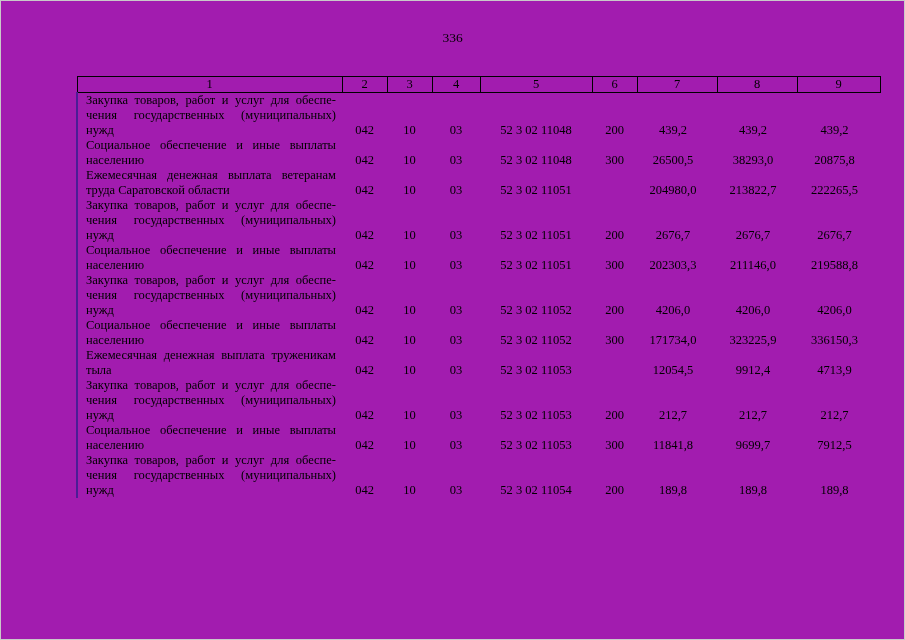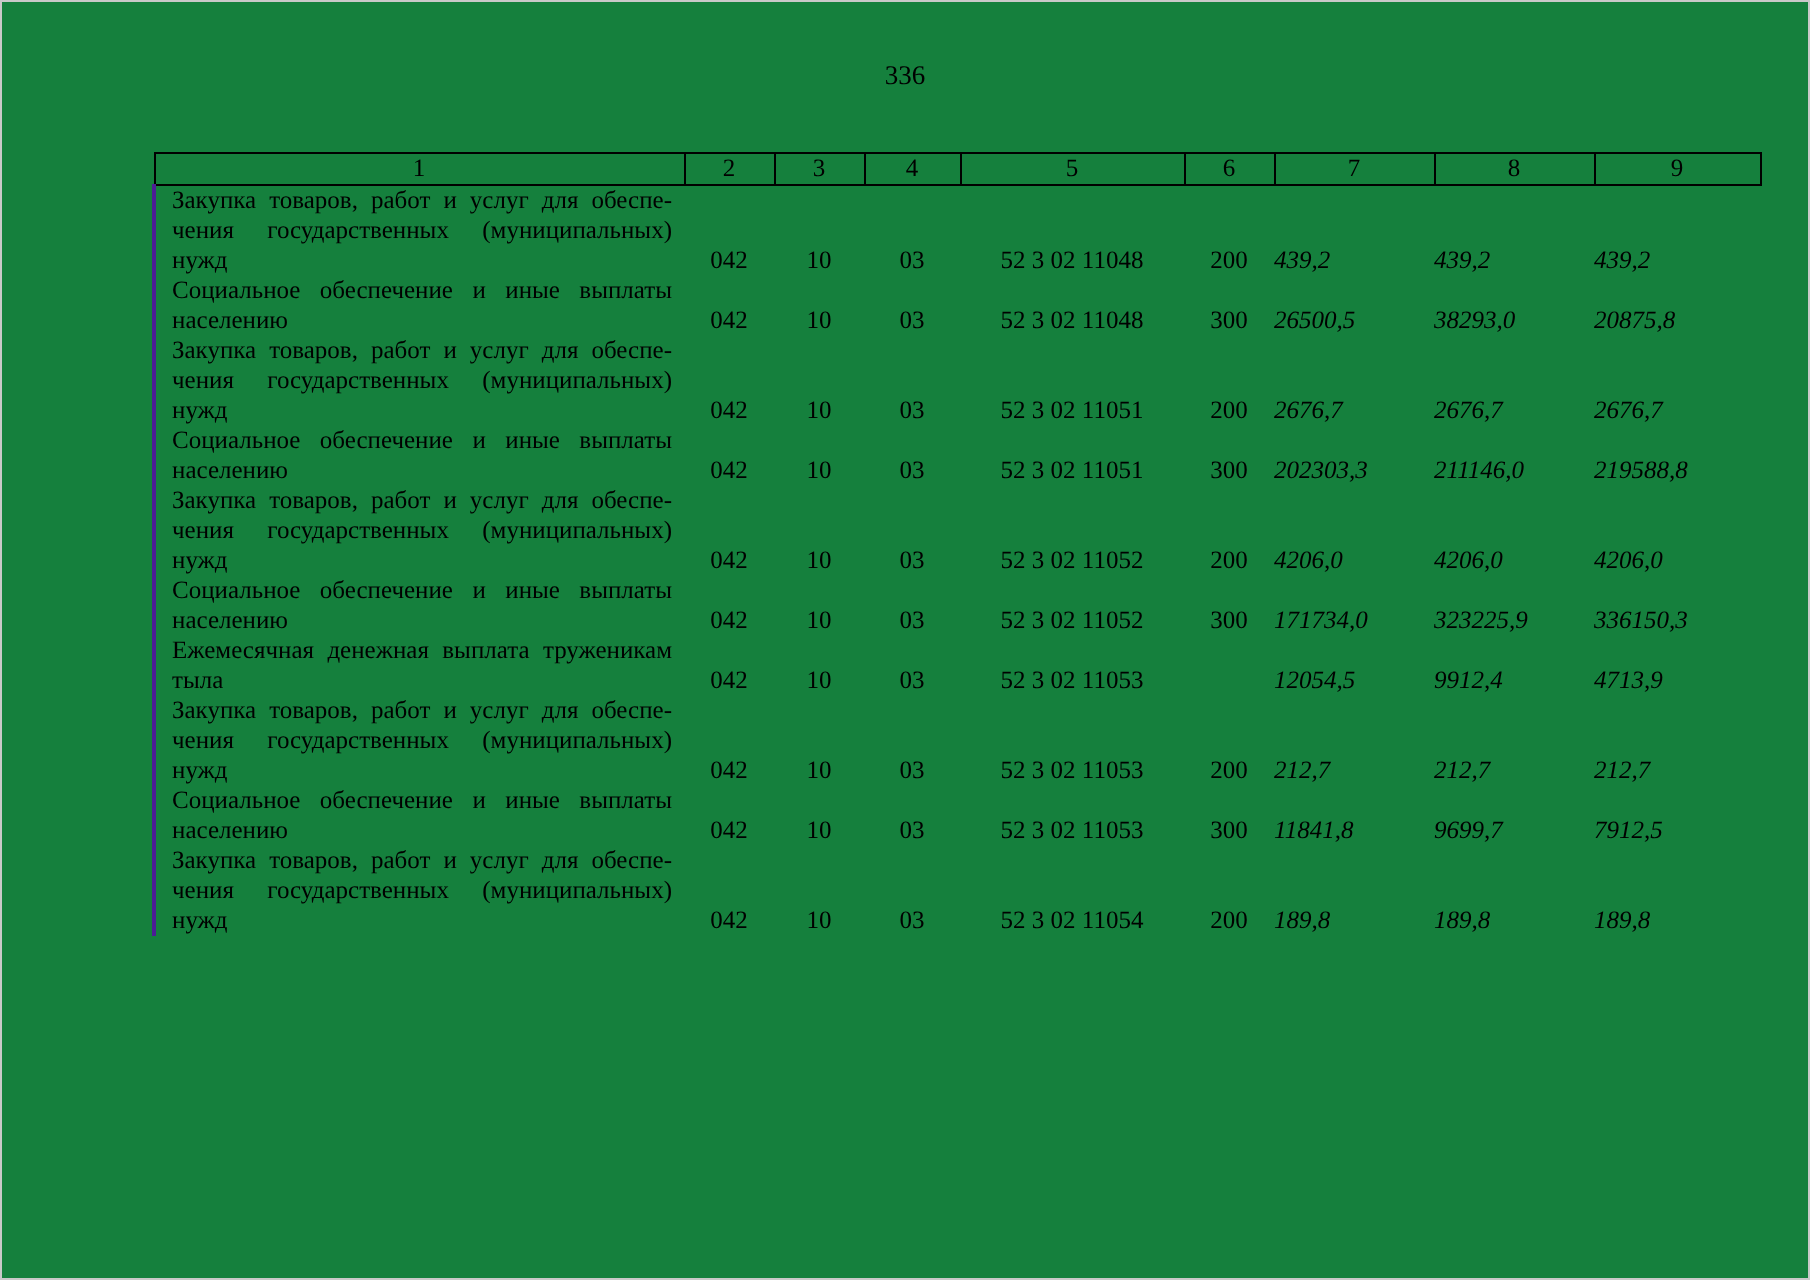--- a/index.html
+++ b/index.html
@@ -5,21 +5,21 @@
   html, body {
     margin: 0;
     padding: 0;
     background: #ffffff;
   }
   .viewport {
     width: 905px;
     height: 640px;
     box-sizing: border-box;
     border: 1px solid #c9c9c9;
-    background: #15803d;
+    background: #a21caf;
     color: #000000;
     font-family: "Liberation Serif", "DejaVu Serif", serif;
     position: relative;
     overflow: hidden;
   }
   .page-number {
     position: absolute;
     top: 29px;
     left: 0;
     width: 100%;
@@ -56,23 +56,22 @@
     text-align-last: left;
     vertical-align: top;
     padding: 0 6px 0 8px;
     hyphens: manual;
     -webkit-hyphens: manual;
   }
   tbody td.c2, tbody td.c3, tbody td.c4, tbody td.c5, tbody td.c6 {
     text-align: center;
   }
   tbody td.c7, tbody td.c8, tbody td.c9 {
-    text-align: left;
+    text-align: center;
     padding-right: 8px;
-    font-style: italic;
   }
 </style>
 </head>
 <body>
 
 <div class="viewport">
 
   <div class="page-number">336</div>
 
   <table class="budget">
@@ -117,20 +116,31 @@
           <td class="c2">042</td>
           <td class="c3">10</td>
           <td class="c4">03</td>
           <td class="c5">52 3 02 11048</td>
           <td class="c6">300</td>
           <td class="c7">26500,5</td>
           <td class="c8">38293,0</td>
           <td class="c9">20875,8</td>
         </tr>
         <tr>
+          <td class="c1">Ежемесячная денежная выплата ветеранам труда Саратовской области</td>
+          <td class="c2">042</td>
+          <td class="c3">10</td>
+          <td class="c4">03</td>
+          <td class="c5">52 3 02 11051</td>
+          <td class="c6"></td>
+          <td class="c7">204980,0</td>
+          <td class="c8">213822,7</td>
+          <td class="c9">222265,5</td>
+        </tr>
+        <tr>
           <td class="c1">Закупка товаров, работ и услуг для обеспе­чения государственных (муниципальных) нужд</td>
           <td class="c2">042</td>
           <td class="c3">10</td>
           <td class="c4">03</td>
           <td class="c5">52 3 02 11051</td>
           <td class="c6">200</td>
           <td class="c7">2676,7</td>
           <td class="c8">2676,7</td>
           <td class="c9">2676,7</td>
         </tr>

